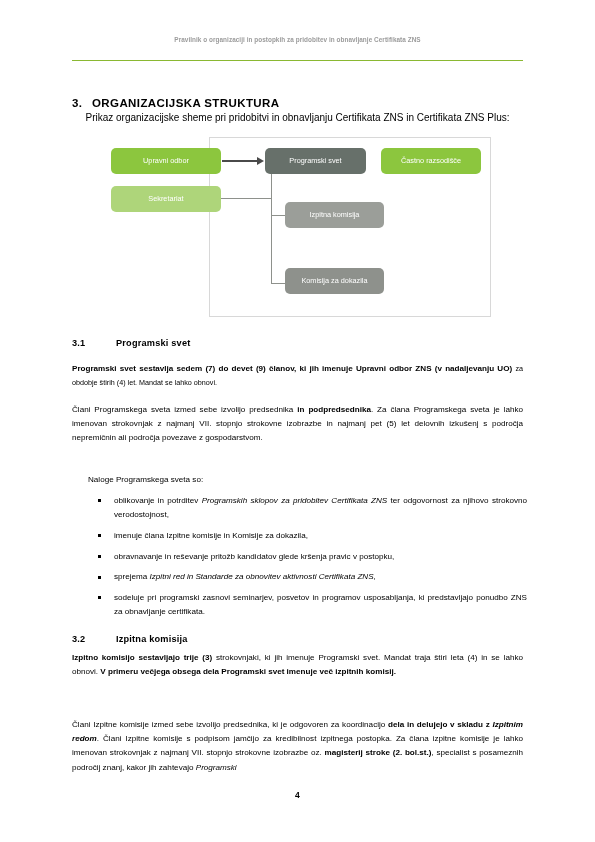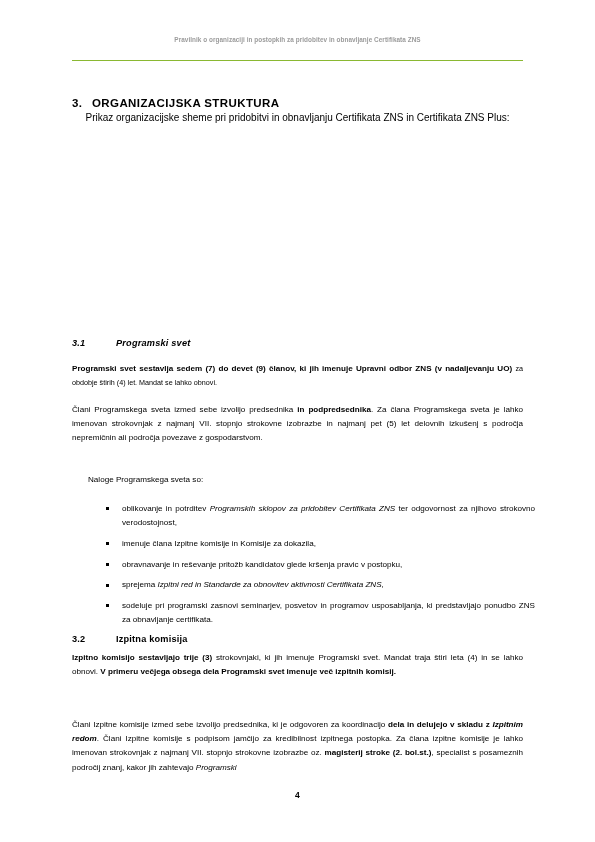--- a/index.html
+++ b/index.html
@@ -143,21 +143,21 @@
     text-align: justify;
   }
   .para b { font-weight: bold; }
   .para i { font-style: italic; }
   .small { font-size: 7.2px; }
 
   .list {
     position: absolute;
     left: 72px;
     width: 451px;
-    margin: 12px;
+    margin: 4px;
     padding: 0;
     list-style: none;
     font-size: 8.1px;
     line-height: 14.2px;
   }
   .list li {
     position: relative;
     padding-left: 38px;
     margin-bottom: 6.5px;
     text-align: justify;
@@ -189,22 +189,40 @@
 
   <div class="doc-header">Pravilnik o organizaciji in postopkih za pridobitev in obnavljanje Certifikata ZNS</div>
   <div class="header-rule"></div>
 
   <div class="h1">
     <span class="num">3.</span><span>ORGANIZACIJSKA STRUKTURA</span>
   </div>
 
   <div class="intro">Prikaz organizacijske sheme pri pridobitvi in obnavljanju Certifikata ZNS in Certifikata ZNS Plus:</div>
 
-
-  <div class="h2" style="top:338px;font-style:italic;">
+  <div class="diagram">
+    <div class="diagram-frame"></div>
+
+    <div class="conn conn-trunk"></div>
+    <div class="conn conn-sekretar-h"></div>
+    <div class="conn conn-izpitna-h"></div>
+    <div class="conn conn-dokazila-h"></div>
+
+    <div class="arrow-line"></div>
+    <div class="arrow-head"></div>
+
+    <div class="node node-upravni">Upravni odbor</div>
+    <div class="node node-sekretar">Sekretariat</div>
+    <div class="node node-programski">Programski svet</div>
+    <div class="node node-castno">Častno razsodišče</div>
+    <div class="node node-izpitna">Izpitna komisija</div>
+    <div class="node node-dokazila">Komisija za dokazila</div>
+  </div>
+
+  <div class="h2" style="top:338px;">
     <span class="num">3.1</span><span>Programski svet</span>
   </div>
 
   <div class="para" style="top:354px;margin-top:8px;">
     <b>Programski svet sestavlja sedem (7) do devet (9) članov, ki jih imenuje Upravni odbor ZNS (v nadaljevanju UO) </b><span class="small">za obdobje štirih (4) let. Mandat se lahko obnovi.</span>
   </div>
 
   <div class="para" style="top:403px;">
     <span>Člani Programskega sveta izmed sebe izvolijo predsednika </span><b>in podpredsednika</b><span>. Za člana Programskega sveta je lahko imenovan strokovnjak z najmanj VII. stopnjo strokovne izobrazbe in najmanj pet (5) let delovnih izkušenj s področja nepremičnin ali področja povezave z gospodarstvom.</span>
   </div>

